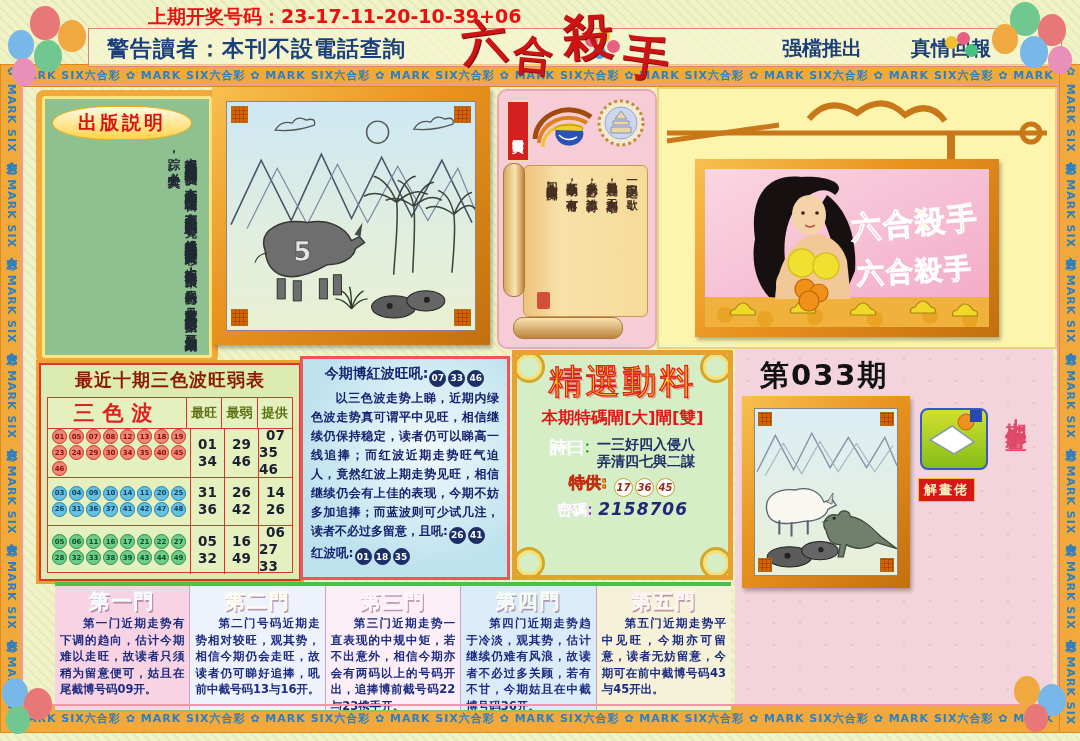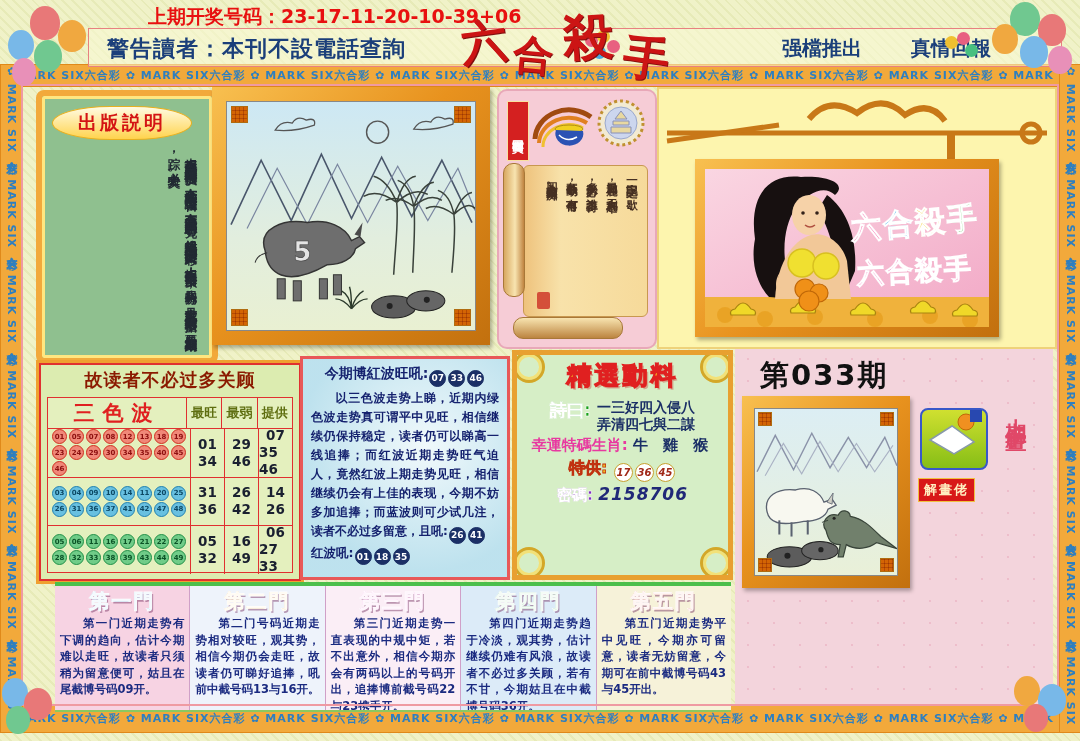--- a/index.html
+++ b/index.html
@@ -128,21 +128,21 @@
   .wave-body .indent{display:inline-block;width:2em;}
   .wave-line{font-size:12.5px;line-height:18px;}
   .cnum{display:inline-flex;align-items:center;justify-content:center;width:15px;height:15px;border-radius:50%;
         border:1.5px solid #1b2f66;font-size:9px;font-weight:bold;color:#1b2f66;margin:0 1px;vertical-align:-3px;background:#fff;}
   .cnum.dark{background:#1b2f66;color:#fff;border-color:#1b2f66;}
   
   .select-panel{position:absolute;left:512px;top:350px;width:221px;height:230px;background:#d6eec6;
       border:5px solid #e8a030;z-index:3;box-sizing:border-box;text-align:center;overflow:hidden;}
   .swirl{position:absolute;width:26px;height:26px;border:3px solid #d4a017;border-radius:50%;
          box-shadow:inset 0 0 0 3px #f6e070;opacity:.9;}
-  .sel-title{margin-top:4px;font-size:25px;font-weight:700;letter-spacing:3px;color:#ffe020;
+  .sel-title{margin-top:4px;font-size:34px;font-weight:400;letter-spacing:3px;color:#ffe020;
              -webkit-text-stroke:1.3px #e02020;text-shadow:2px 2px 0 rgba(200,40,40,.35);}
   .sel-special{font-size:16.5px;font-weight:900;color:#e01818;margin-top:2px;}
   .sel-note{font-size:11px;font-weight:bold;font-style:italic;color:#2040a0;text-align:left;
             padding:3px 12px 0 12px;line-height:15px;}
   .sel-poem{margin-top:7px;display:flex;justify-content:center;gap:6px;}
   .poem-label{font-size:17px;font-weight:900;color:#18a018;-webkit-text-stroke:.6px #fff;}
   .poem-lines{font-size:14px;font-weight:900;color:#1b2f66;line-height:17px;text-align:left;}
   .sel-zodiac{margin-top:3px;font-size:15px;font-weight:900;}
   .zodiac-label{color:#e838a0;}
   .zodiac-val{color:#1b2f66;letter-spacing:5px;}
@@ -412,21 +412,21 @@
     <svg width="60" height="54" viewBox="0 0 60 54">
       <polygon points="8,30 30,16 52,32 32,44" fill="#fff" stroke="#8899aa" stroke-width="1.5"></polygon>
       <circle cx="44" cy="12" r="8" fill="#f09020" stroke="#c06808"></circle>
       <rect x="48" y="0" width="12" height="12" fill="#2848b0"></rect>
     </svg>
   </div>
   <div class="tag">解畫佬</div>
   <div class="last-label">上期解畫</div>
 
   <div class="table-panel">
-    <div class="table-title">故读者不必过多关顾</div>
+    <div class="table-title">最近十期三色波旺弱表</div>
     <div class="ct">
       <div class="ct-head">
         <div class="ct-wave">三色波</div>
         <div class="ct-h">最旺</div>
         <div class="ct-h">最弱</div>
         <div class="ct-h">提供</div>
       </div>
       <div>
           <div class="ct-row red">
             <div class="balls">
@@ -540,31 +540,28 @@
         <div class="wave-line"><span>红波吼:</span><span class="cnum dark">01</span><span class="cnum dark">18</span><span class="cnum dark">35</span></div>
       </div>
   </div>
 
   <div class="select-panel">
     <span class="swirl" style="left:-4px;top:-4px;"></span>
     <span class="swirl" style="right:-4px;top:-4px;"></span>
     <span class="swirl" style="left:-4px;bottom:-4px;"></span>
     <span class="swirl" style="right:-4px;bottom:-4px;"></span>
     <div class="sel-title">精選動料</div>
+    <div class="sel-special">本期特碼閘[大]閘[雙]</div>
     <div class="sel-poem">
       <span class="poem-label">詩曰:</span>
       <span class="poem-lines">
           <div>一三好四入侵八</div>
           <div>弄清四七與二謀</div>
         </span>
     </div>
-    <div class="sel-zodiac">
-      <span class="zodiac-label">幸運特碼生肖:</span>
-      <span class="zodiac-val">牛 雞 猴</span>
-    </div>
     <div class="sel-offer">
       <span class="offer-label">特供:</span>
       <span class="numgroup"><span class="cnum">17</span><span class="cnum">36</span><span class="cnum">45</span></span>
     </div>
     <div class="sel-pass">
       <span class="pass-label">密碼:</span>
       <span class="pass-val">2158706</span>
     </div>
   </div>
 

